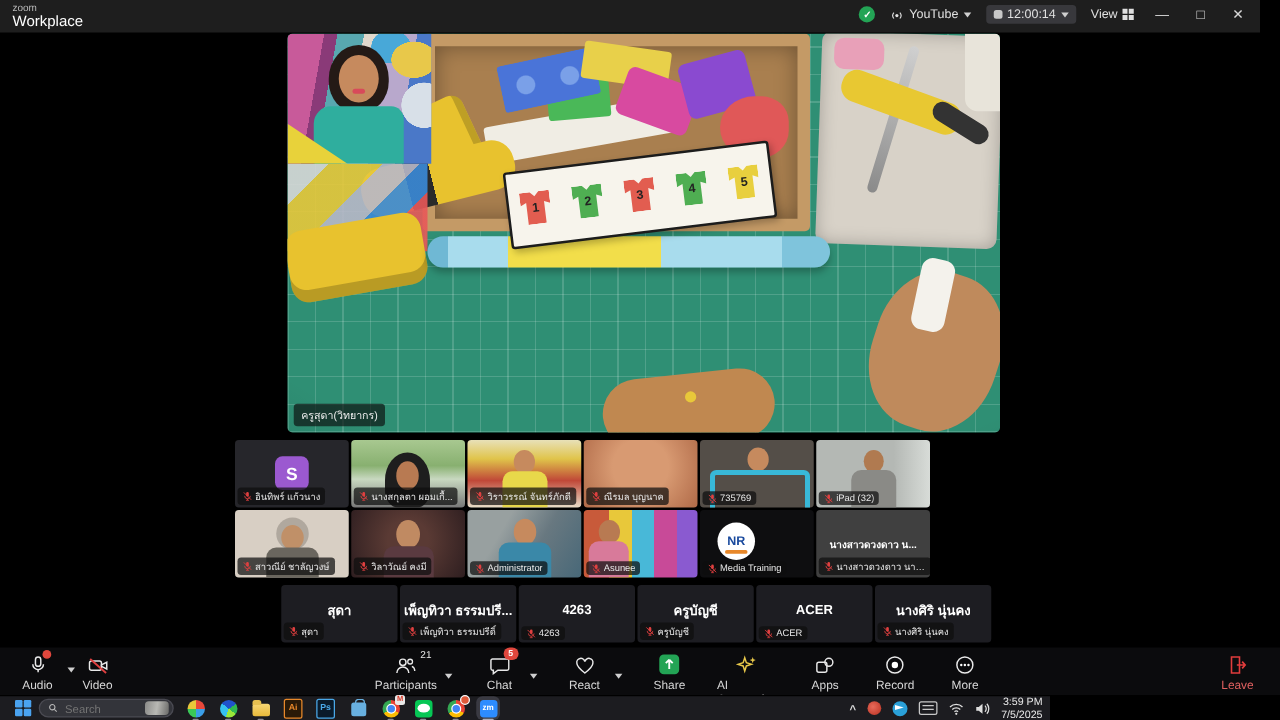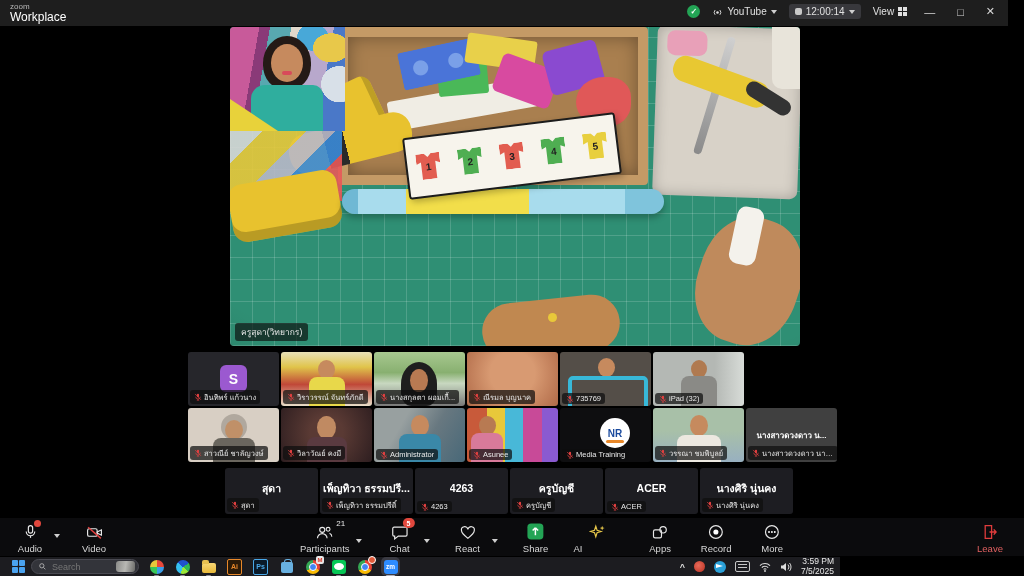--- a/index.html
+++ b/index.html
@@ -37,42 +37,42 @@
   
   .grow{position:absolute;display:flex;gap:2px}
   .row1{left:188px;top:352px}.row2{left:188px;top:408px}.row3{left:225px;top:468px}
   .tile{width:91px;height:54px;border-radius:3px;position:relative;overflow:hidden;background:#222}
   .tile3{width:93px;height:46px;border-radius:3px;position:relative;overflow:hidden;background:#1d1d22;display:flex;align-items:center;justify-content:center}
   .big-name{font-size:10.5px;font-weight:bold;color:#fff;max-width:88px;white-space:nowrap;overflow:hidden;text-overflow:ellipsis;padding-bottom:6px}
   .center-name{position:absolute;inset:0;display:flex;align-items:center;justify-content:center;font-size:8px;color:#fff;font-weight:bold}
   .avatar-sq{position:absolute;left:32px;top:13px;width:27px;height:27px;border-radius:6px;background:#9b59d0;display:flex;align-items:center;justify-content:center;font-size:14px;font-weight:bold;color:#fff}
   .fc{position:absolute;border-radius:50%;background:#c68a5e}
   .bd{position:absolute;border-radius:8px 8px 0 0}
-  .nr-logo{position:absolute;left:40px;top:10px;width:30px;height:30px;border-radius:50%;background:#fff;display:flex;align-items:center;justify-content:center;color:#1a4a9e;font-weight:bold;font-size:10px}
+  .nr-logo{position:absolute;left:14px;top:10px;width:30px;height:30px;border-radius:50%;background:#fff;display:flex;align-items:center;justify-content:center;color:#1a4a9e;font-weight:bold;font-size:10px}
   .nr-logo::after{content:"";position:absolute;bottom:5px;width:18px;height:3px;border-radius:2px;background:#e8882a}
   
   .v-r1-1{background:#26262b}
   .v-r1-2{background:linear-gradient(180deg,#e8e0b8 0%,#e0c44a 28%,#c04838 60%,#e8ddc8 100%)}
   .v-r1-3{background:linear-gradient(180deg,#a8c890 0%,#88b070 38%,#c8d8c0 58%,#787878 100%)}
   .v-r1-4{background:radial-gradient(circle at 50% 40%,#d89a72 0 40%,#b06a48 100%)}
   .v-r1-5{background:#544e48}
   .v-r1-6{background:linear-gradient(180deg,#d8dcd8 0 55%,#c4c8c4 100%)}
   .v-r1-7{background:linear-gradient(90deg,#b4b8b4 0 68%,#d8dcd8 100%)}
   .v-r2-1{background:#d8cfc4}
   .v-r2-2{background:radial-gradient(circle at 50% 45%,#5a3a34 0 30%,#2e1e20 100%)}
   .v-r2-3{background:linear-gradient(120deg,#98a0a0 0 30%,#687880 60%,#486878 100%)}
   .v-r2-4{background:linear-gradient(90deg,#c85a3a 0 22%,#e8c83a 22% 42%,#48b8d8 42% 62%,#c84a98 62% 82%,#8a5ad0 82% 100%)}
   .v-r2-5{background:#0e0e10}
   .v-r2-6{background:linear-gradient(180deg,#a8c0a8 0 42%,#98b0c0 100%)}
   .v-r2-7{background:#404040}
   
   .toolbar{position:absolute;left:0;top:518px;width:1024px;height:38px;background:#0b0b0d}
   .tbtn{display:flex;flex-direction:column;align-items:center;gap:3px;font-size:9.5px;color:#d8d8d8;min-width:36px;cursor:default}
   .ticon{height:17px;display:flex;align-items:flex-end;position:relative}
-  .tgroup-left{position:absolute;left:12px;top:5px;display:flex;gap:16px}
+  .tgroup-left{position:absolute;left:12px;top:5px;display:flex;gap:0}
   .tgroup-center{position:absolute;left:545px;top:5px;transform:translateX(-50%);display:flex;gap:20px}
   .tgroup-right{position:absolute;right:16px;top:5px}
   .badge{position:absolute;top:-5px;right:-7px;background:#e0473d;color:#fff;font-size:7px;min-width:10px;height:10px;border-radius:5px;display:flex;align-items:center;justify-content:center;padding:0 1px;font-weight:bold}
   .dot-badge{position:absolute;top:-3px;right:-3px;width:7px;height:7px;border-radius:50%;background:#e0473d}
   .pcount{position:absolute;top:-4px;right:-12px;font-size:8px;color:#e8e8e8}
   .side-caret{margin-left:6px;align-self:center;margin-bottom:6px}
   
   .taskbar{position:absolute;left:0;top:556px;width:840px;height:20px;background:#1c1c20;border-top:1px solid #000;display:flex;align-items:center;padding:0 6px;box-sizing:border-box}
   .win-start{display:grid;grid-template-columns:6px 6px;grid-gap:1px;margin:0 6px}
   .win-start i{width:6px;height:6px;background:#4aa3f0;display:block;border-radius:1px}
@@ -214,38 +214,38 @@
 <div class="grow row1">
   <div class="tile v-r1-1">
     <div class="avatar-sq">S</div>
     <div class="name-tag">
         <svg width="8" height="8">
           <use href="#micoff"></use>
         </svg>
         <span>อินทิพร์ แก้วนาง</span>
       </div>
   </div>
+  <div class="tile v-r1-3">
+    <div class="abs" style="left:27px;top:10px;width:36px;height:44px;background:#1e1e1e;border-radius:50% 50% 30% 30%"></div>
+    <div class="fc" style="left:36px;top:17px;width:18px;height:23px;background:#b87a52"></div>
+    <div class="name-tag">
+        <svg width="8" height="8">
+          <use href="#micoff"></use>
+        </svg>
+        <span>นางสกุลตา ผอมเกื้...</span>
+      </div>
+  </div>
   <div class="tile v-r1-2">
     <div class="fc" style="left:37px;top:8px;width:17px;height:19px"></div>
     <div class="bd" style="left:28px;top:25px;width:36px;height:29px;background:#e8d84a"></div>
     <div class="name-tag">
         <svg width="8" height="8">
           <use href="#micoff"></use>
         </svg>
         <span>วิราวรรณ์ จันทร์ภักดี</span>
-      </div>
-  </div>
-  <div class="tile v-r1-3">
-    <div class="abs" style="left:27px;top:10px;width:36px;height:44px;background:#1e1e1e;border-radius:50% 50% 30% 30%"></div>
-    <div class="fc" style="left:36px;top:17px;width:18px;height:23px;background:#b87a52"></div>
-    <div class="name-tag">
-        <svg width="8" height="8">
-          <use href="#micoff"></use>
-        </svg>
-        <span>นางสกุลตา ผอมเกื้...</span>
       </div>
   </div>
   <div class="tile v-r1-4">
     <div class="name-tag">
         <svg width="8" height="8">
           <use href="#micoff"></use>
         </svg>
         <span>ณีรมล บุญนาค</span>
       </div>
   </div>
@@ -313,30 +313,20 @@
         <span>Asunee</span>
       </div>
   </div>
   <div class="tile v-r2-5">
     <div class="nr-logo">NR</div>
     <div class="name-tag">
         <svg width="8" height="8">
           <use href="#micoff"></use>
         </svg>
         <span>Media Training</span>
-      </div>
-  </div>
-  <div class="tile v-r2-6">
-    <div class="fc" style="left:37px;top:7px;width:18px;height:21px"></div>
-    <div class="bd" style="left:24px;top:27px;width:44px;height:27px;background:#ece8e0"></div>
-    <div class="name-tag">
-        <svg width="8" height="8">
-          <use href="#micoff"></use>
-        </svg>
-        <span>วรรณา ชมพิบูลย์</span>
       </div>
   </div>
   <div class="tile v-r2-7">
     <div class="center-name">นางสาวดวงดาว น...</div>
     <div class="name-tag">
         <svg width="8" height="8">
           <use href="#micoff"></use>
         </svg>
         <span>นางสาวดวงดาว นาคิ...</span>
       </div>

